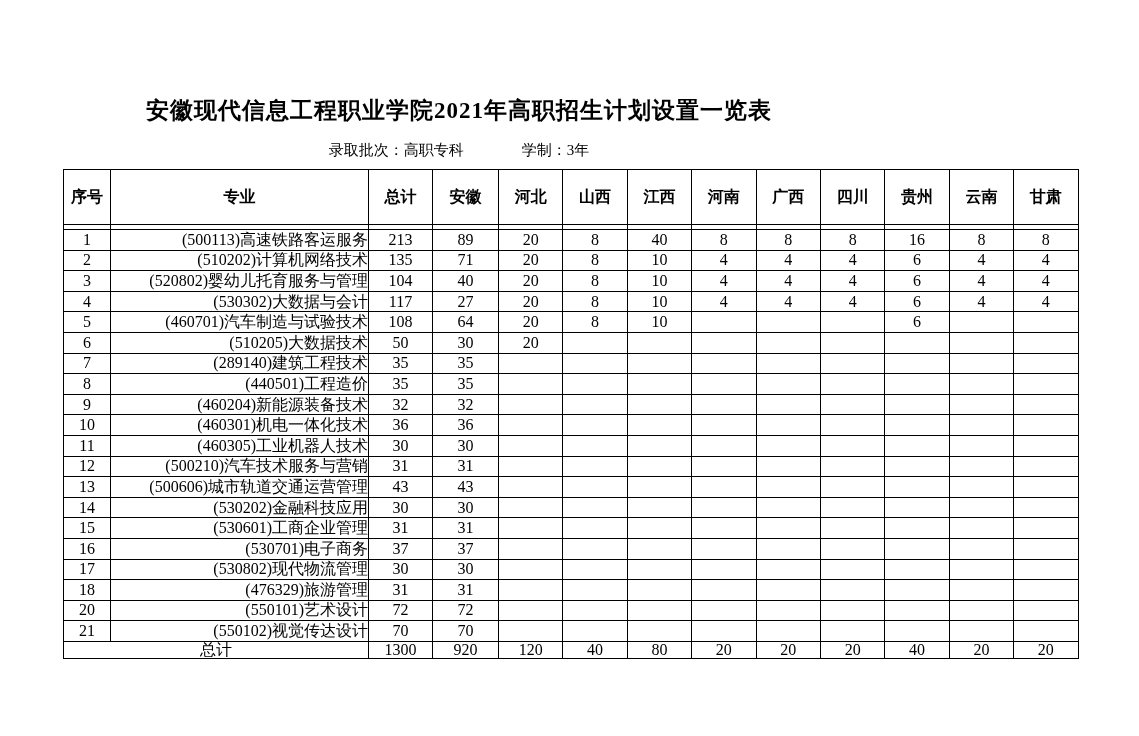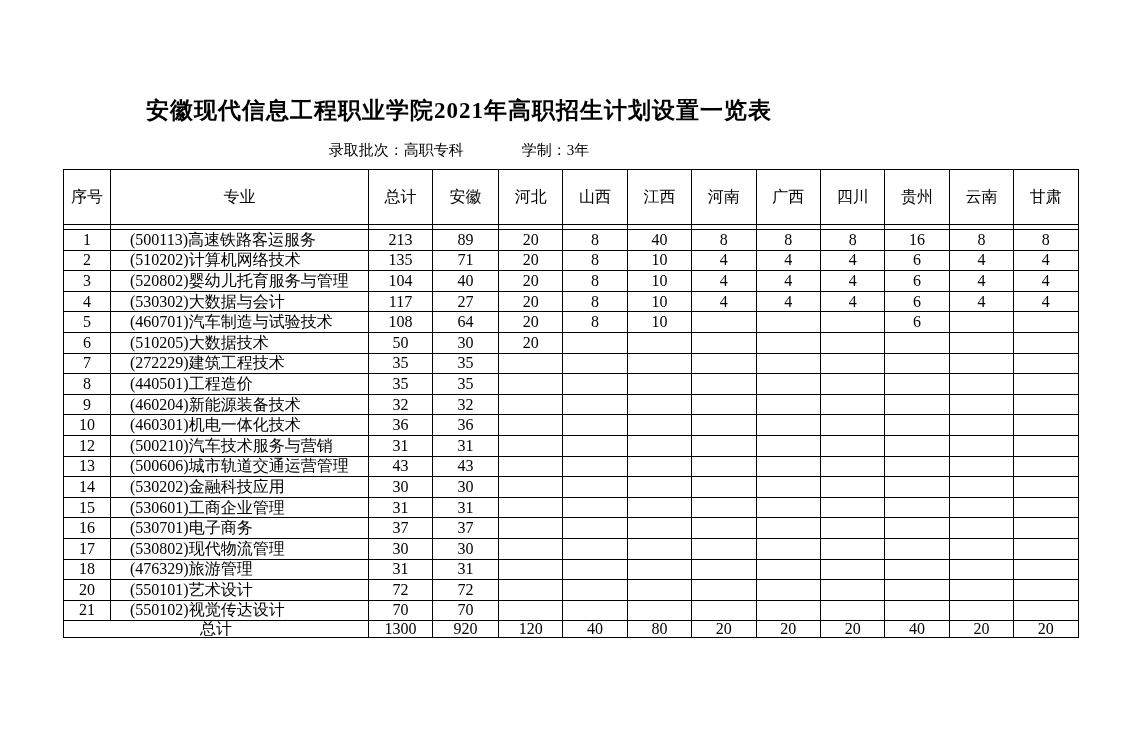--- a/index.html
+++ b/index.html
@@ -49,35 +49,35 @@
   table.plan th,
   table.plan td {
     border: 1px solid #000000;
     text-align: center;
     vertical-align: middle;
     padding: 0;
     overflow: hidden;
     white-space: nowrap;
   }
   table.plan th {
-    font-weight: normal;
+    font-weight: bold;
     height: 54px;
   }
   table.plan tr.spacer-row td {
     height: 4px;
     padding: 0;
     font-size: 1px;
     line-height: 1px;
   }
   table.plan tbody td {
     height: 19.6px;
   }
   table.plan td.major {
-    text-align: left;
-    padding-left: 19px;
+    text-align: right;
+    padding-left: 3px;
   }
   col.c-seq   { width: 47px; }
   col.c-major { width: 258px; }
   col.c-total { width: 64px; }
   col.c-anhui { width: 66px; }
   col.c-prov  { width: 64.4px; }
 </style>
 </head>
 <body>
 
@@ -223,21 +223,21 @@
           <td></td>
           <td></td>
           <td></td>
           <td></td>
           <td></td>
           <td></td>
           <td></td>
         </tr>
         <tr>
           <td>7</td>
-          <td class="major">(272229)建筑工程技术</td>
+          <td class="major">(289140)建筑工程技术</td>
           <td>35</td>
           <td>35</td>
           <td></td>
           <td></td>
           <td></td>
           <td></td>
           <td></td>
           <td></td>
           <td></td>
           <td></td>
@@ -271,20 +271,35 @@
           <td></td>
           <td></td>
           <td></td>
           <td></td>
         </tr>
         <tr>
           <td>10</td>
           <td class="major">(460301)机电一体化技术</td>
           <td>36</td>
           <td>36</td>
+          <td></td>
+          <td></td>
+          <td></td>
+          <td></td>
+          <td></td>
+          <td></td>
+          <td></td>
+          <td></td>
+          <td></td>
+        </tr>
+        <tr>
+          <td>11</td>
+          <td class="major">(460305)工业机器人技术</td>
+          <td>30</td>
+          <td>30</td>
           <td></td>
           <td></td>
           <td></td>
           <td></td>
           <td></td>
           <td></td>
           <td></td>
           <td></td>
           <td></td>
         </tr>

